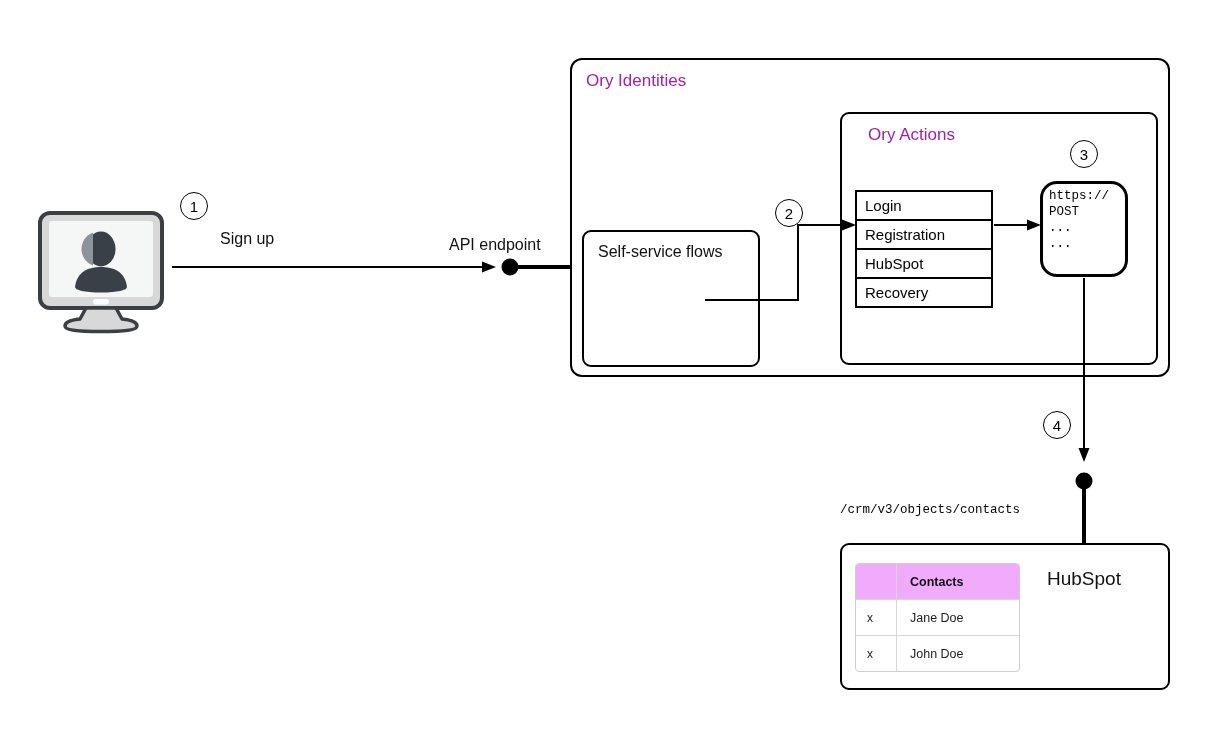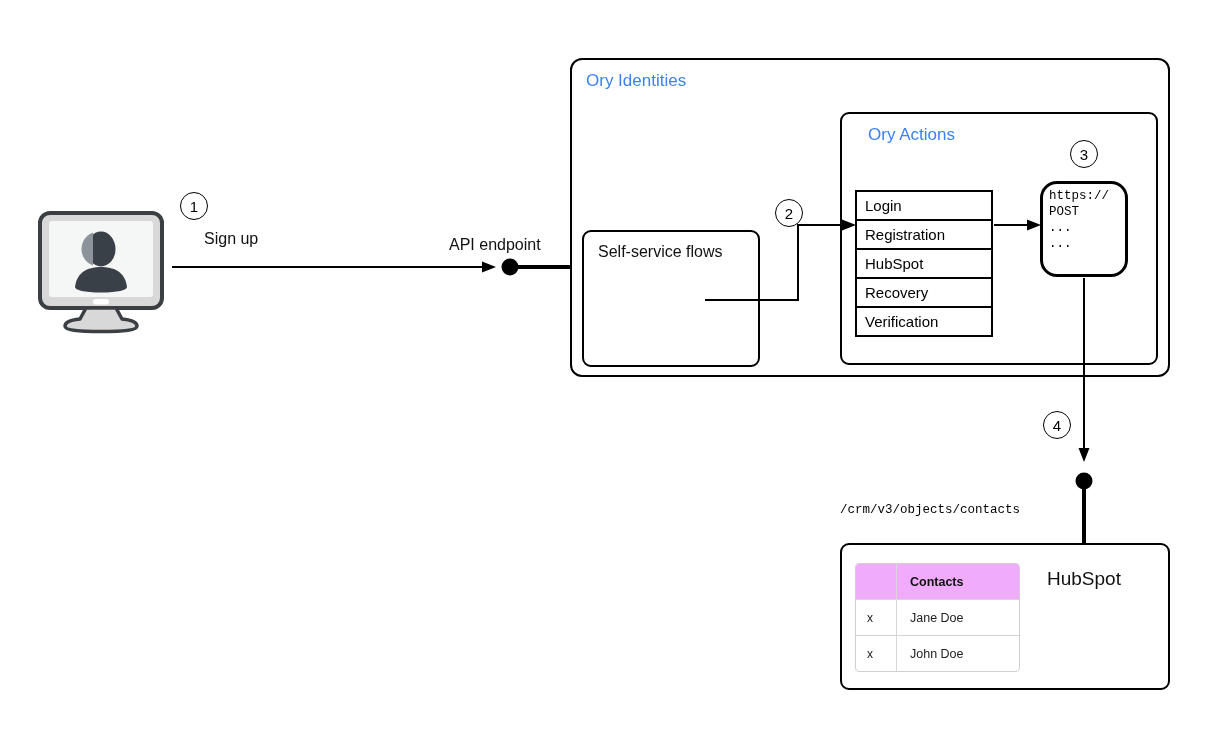--- a/index.html
+++ b/index.html
@@ -2,21 +2,21 @@
 <html><head>
 <meta charset="utf-8">
 <style>
   html,body{margin:0;padding:0;}
   body{
     width:1212px;height:730px;position:relative;background:#ffffff;
     font-family:"Liberation Sans",sans-serif;color:#000;overflow:hidden;
   }
   .abs{position:absolute;}
   .box{position:absolute;background:#fff;border:2px solid #000;box-sizing:border-box;}
-  .title{font-size:17px;color:#3b82f6;white-space:nowrap;}
+  .title{font-size:17px;color:#a21caf;white-space:nowrap;}
   .label{font-size:16px;color:#111;white-space:nowrap;}
   .mono{font-family:"Liberation Mono","DejaVu Sans Mono",monospace;border-radius:17px;}
   .circ{
     position:absolute;width:26px;height:26px;border:1.6px solid #000;border-radius:50%;
     background:#fff;display:flex;align-items:center;justify-content:center;
     font-size:15px;z-index:7;
   }
   .flowrow{
     height:31px;margin-top:-2px;border:2px solid #000;background:#fff;
     font-size:15px;line-height:27px;padding-left:8px;box-sizing:border-box;
@@ -50,21 +50,20 @@
 
 <div class="box" style="left:840px;top:112px;width:318px;height:253px;border-radius:9px;z-index:2;">
   <div class="title" style="position:absolute;left:26px;top:11px;">Ory Actions</div>
 </div>
 
 <div class="abs" style="left:855px;top:182px;width:138px;z-index:3;">
   <div class="flowrow">Login</div>
   <div class="flowrow">Registration</div>
   <div class="flowrow">HubSpot</div>
   <div class="flowrow">Recovery</div>
-  <div class="flowrow">Verification</div>
 </div>
 
 <div class="box mono" style="left:1040px;top:181px;width:88px;height:96px;border-width:3px;padding:4px 6px;font-size:12.5px;line-height:16px;z-index:3;">
   <div>https://</div>
   <div>POST</div>
   <div>...</div>
   <div>...</div>
 </div>
 
 <div class="box" style="left:840px;top:543px;width:330px;height:147px;border-radius:9px;z-index:2;">
@@ -116,15 +115,15 @@
     <circle cx="1084" cy="481" r="8.5" fill="#000" stroke="none"></circle>
     <line x1="1084" y1="481" x2="1084" y2="545" stroke-width="4"></line>
   </g>
 </svg>
 
 <div class="circ" style="left:180px;top:192px;">1</div>
 <div class="circ" style="left:775px;top:199px;">2</div>
 <div class="circ" style="left:1070px;top:140px;">3</div>
 <div class="circ" style="left:1043px;top:411px;">4</div>
 
-<div class="abs label" style="left:204px;top:230px;z-index:6;">Sign up</div>
+<div class="abs label" style="left:220px;top:230px;z-index:6;">Sign up</div>
 <div class="abs label" style="left:449px;top:236px;z-index:6;">API endpoint</div>
 <div class="abs mono" style="left:840px;top:503px;font-size:12.5px;z-index:6;">/crm/v3/objects/contacts</div>
 
 </body></html>

